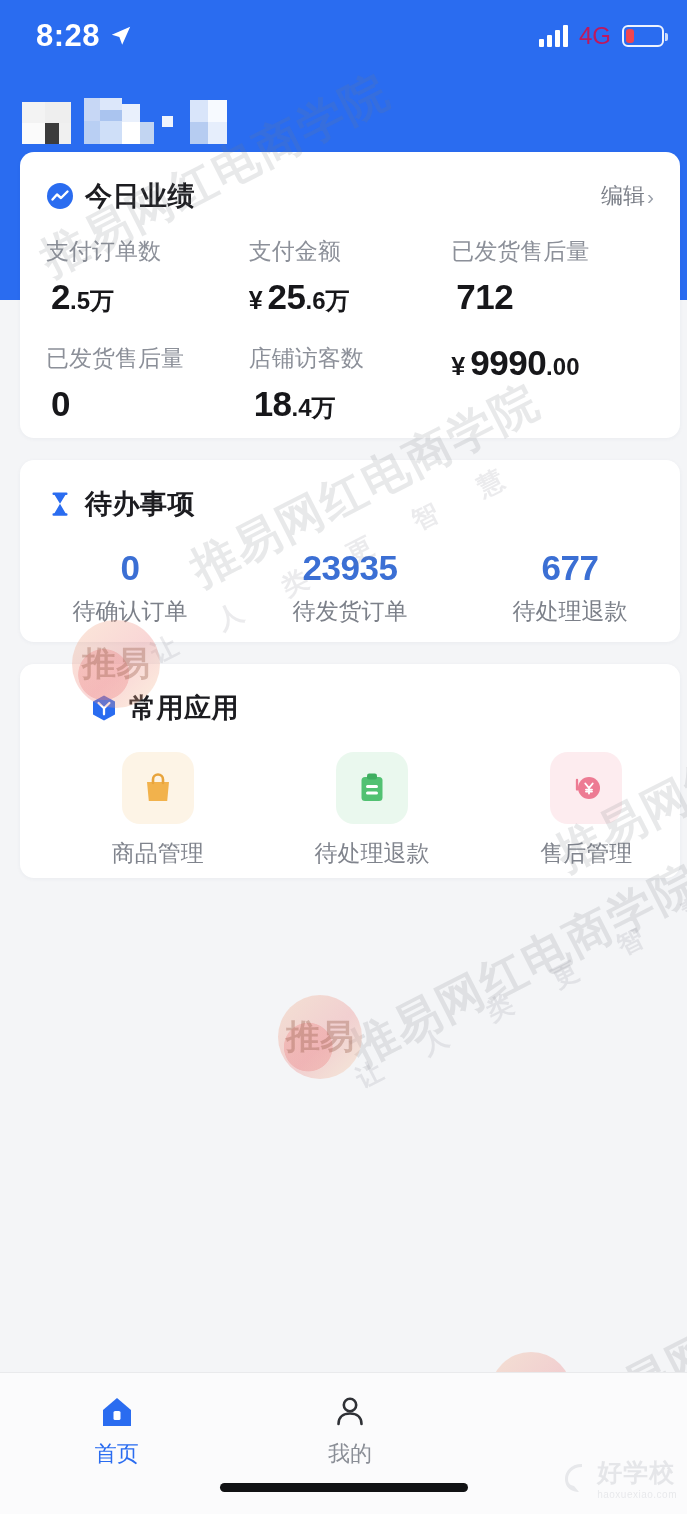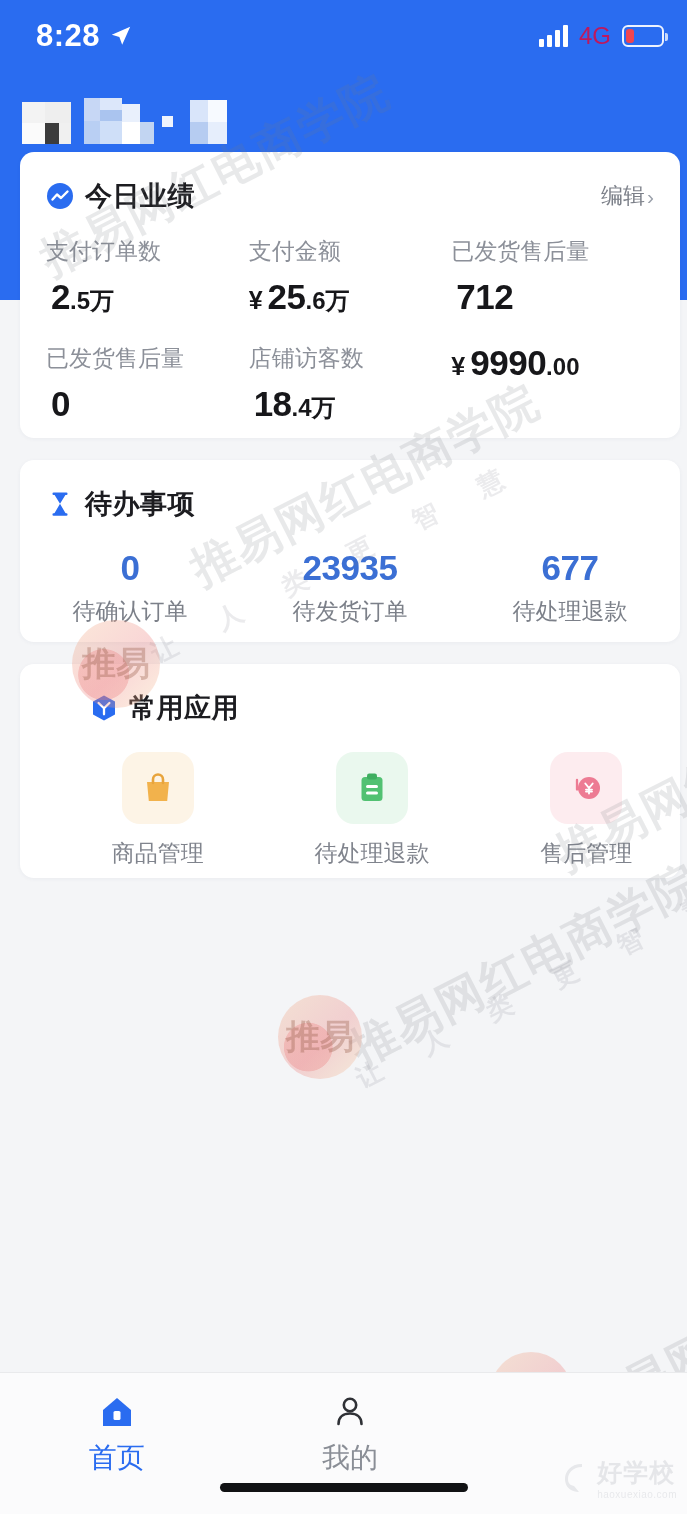--- a/index.html
+++ b/index.html
@@ -271,21 +271,21 @@
   }
   .tab-icon {
     width: 42px;
     height: 42px;
     display: flex;
     align-items: center;
     justify-content: center;
     position: relative;
   }
   .tab-label {
-    font-size: 28px;
+    font-size: 22px;
     margin-top: 6px;
     color: #8a8e96;
   }
   .tab.active .tab-label { color: #2a6cf0; }
   .badge {
     position: absolute;
     left: 26px;
     top: -6px;
     background: #f53f3f;
     color: #fff;

